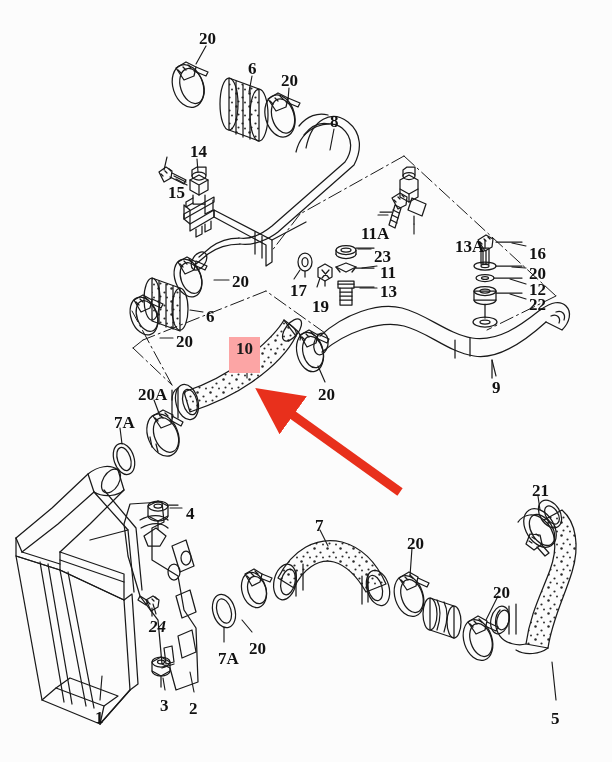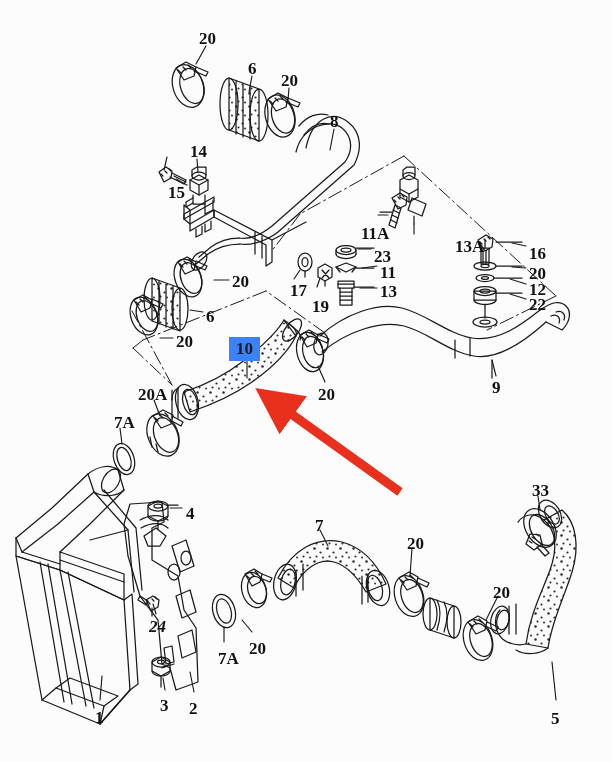--- a/index.html
+++ b/index.html
@@ -17,23 +17,23 @@
     font-family:"Liberation Serif", serif;
     font-size:17px;
     font-weight:700;
     color:#111111;
     letter-spacing:0px;
     white-space:nowrap;
     line-height:1;
     -webkit-font-smoothing:antialiased;
   }
   .lbl.hi{
-    background:#3b82f6;
+    background:#fca5a5;
     color:#1a1a1a;
-    padding:3px 7px 4px 7px;
+    padding:3px 7px 16px 7px;
     font-weight:700;
   }
 </style>
 </head>
 <body>
 
 <div id="stage">
 
 <svg width="612" height="762" viewBox="0 0 612 762">
   <defs>
@@ -491,21 +491,21 @@
       <div class="lbl" style="left: 206px; top: 308px;">6</div>
       <div class="lbl" style="left: 176px; top: 333px;">20</div>
       <div class="lbl" style="left: 290px; top: 282px;">17</div>
       <div class="lbl" style="left: 312px; top: 298px;">19</div>
       <div class="lbl hi" style="left: 229px; top: 337px;">10</div>
       <div class="lbl" style="left: 318px; top: 386px;">20</div>
       <div class="lbl" style="left: 492px; top: 379px;">9</div>
       <div class="lbl" style="left: 138px; top: 386px;">20A</div>
       <div class="lbl" style="left: 114px; top: 414px;">7A</div>
       <div class="lbl" style="left: 186px; top: 505px;">4</div>
-      <div class="lbl" style="left: 532px; top: 482px;">33</div>
+      <div class="lbl" style="left: 532px; top: 482px;">21</div>
       <div class="lbl" style="left: 315px; top: 517px;">7</div>
       <div class="lbl" style="left: 407px; top: 535px;">20</div>
       <div class="lbl" style="left: 493px; top: 584px;">20</div>
       <div class="lbl" style="left: 149px; top: 618px; font-style: italic;">24</div>
       <div class="lbl" style="left: 249px; top: 640px;">20</div>
       <div class="lbl" style="left: 218px; top: 650px;">7A</div>
       <div class="lbl" style="left: 160px; top: 697px;">3</div>
       <div class="lbl" style="left: 189px; top: 700px;">2</div>
       <div class="lbl" style="left: 95px; top: 709px;">1</div>
       <div class="lbl" style="left: 551px; top: 710px;">5</div>

